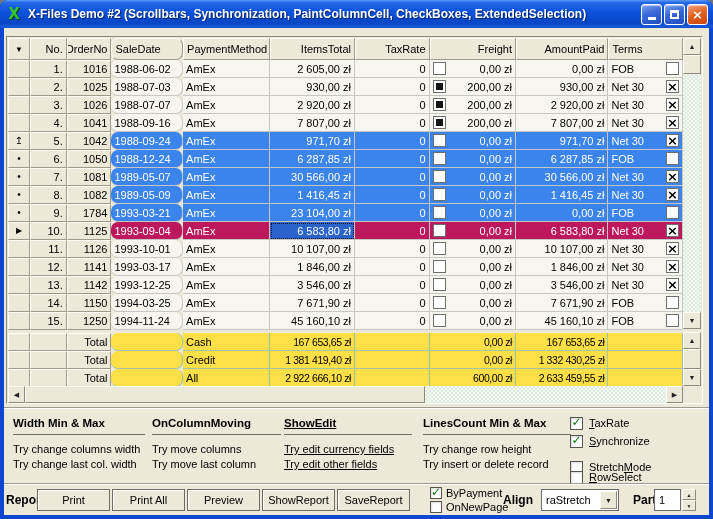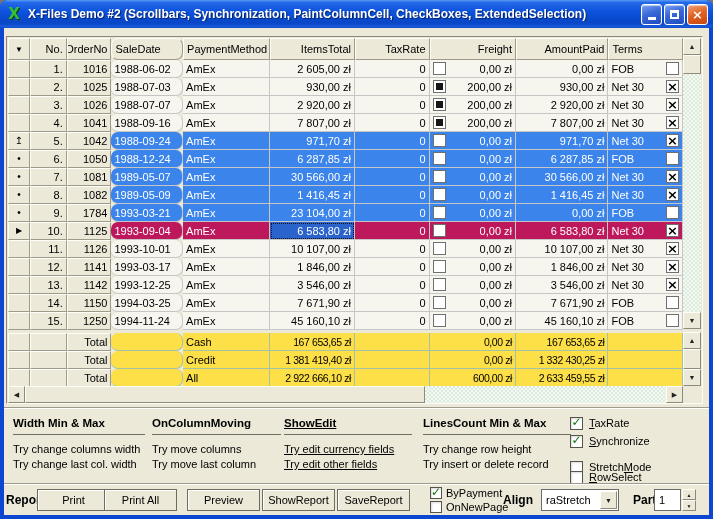--- a/index.html
+++ b/index.html
@@ -532,21 +532,21 @@
             <div class="xpcb"></div>
             <span class="cb-label"><u>R</u>owSelect</span>
           </div>
         </div>
     </div>
 
     <div class="toolbar">
       <span class="tb-label" style="left:2px;">Report</span>
       <div id="tb-buttons">
           <div class="tbtn" style="left: 33px;">Print</div>
-          <div class="tbtn" style="left: 100px;">Print All</div>
+          <div class="tbtn" style="left: 108px;">Print All</div>
           <div class="tbtn" style="left: 183px;">Preview</div>
           <div class="tbtn" style="left: 258px;">ShowReport</div>
           <div class="tbtn" style="left: 333px;">SaveReport</div>
         </div>
       <div id="tb-checks">
           <div class="tb-check" style="top: 2px;">
             <div class="xpcb on"></div>
             <span class="cb-label">ByPayment</span>
           </div>
           <div class="tb-check" style="top: 16px;">

